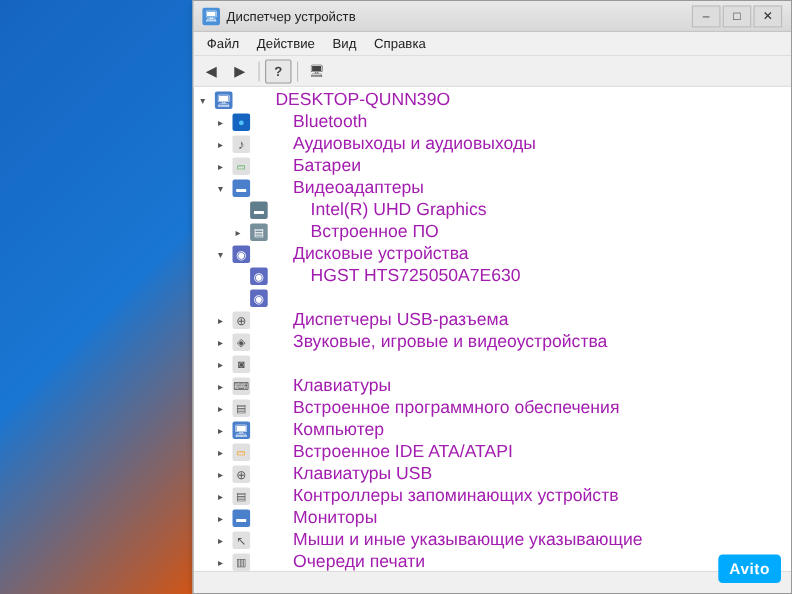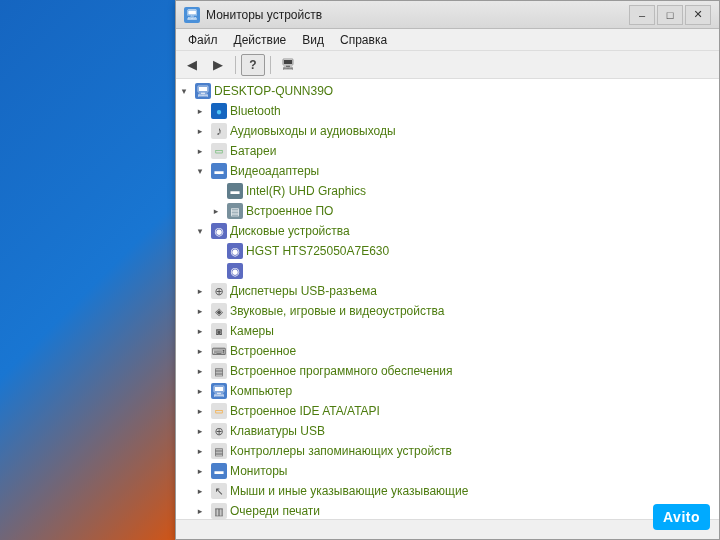--- a/index.html
+++ b/index.html
@@ -173,23 +173,24 @@
       height: 16px;
       margin: 0 3px;
       display: inline-flex;
       align-items: center;
       justify-content: center;
       font-size: 14px;
       flex-shrink: 0;
     }
 
     .tree-label {
-      font-size: 12px;
-      color: #4d7c0f;
+      font-size: 16px;
+      color: #a21caf;
       flex: 1;
+      margin-left: 36px;
     }
 
     
     .statusbar {
       height: 20px;
       background: #f0f0f0;
       border-top: 1px solid #ddd;
       display: flex;
       align-items: center;
       padding: 0 6px;
@@ -215,21 +216,21 @@
   </style>
 </head>
 <body>
 
 <div class="desktop">
 
   <div class="window">
 
     <div class="titlebar">
       <div class="titlebar-icon">🖥</div>
-      <span class="titlebar-title">Мониторы устройств</span>
+      <span class="titlebar-title">Диспетчер устройств</span>
       <div class="titlebar-controls">
         <div class="titlebar-btn">–</div>
         <div class="titlebar-btn">□</div>
         <div class="titlebar-btn close">✕</div>
       </div>
     </div>
 
     <div class="menubar">
       <div class="menu-item">Файл</div>
       <div class="menu-item">Действие</div>
@@ -315,27 +316,26 @@
         <div class="tree-node">
           <span class="tree-indent" style="width: 16px;"></span>
           <span class="tree-arrow" style="color: rgb(85, 85, 85);">▸</span>
           <span class="tree-icon" style="background: rgb(224, 224, 224); color: rgb(85, 85, 85); font-size: 10px; border-radius: 2px;">◈</span>
           <span class="tree-label">Звуковые, игровые и видеоустройства</span>
         </div>
         <div class="tree-node">
           <span class="tree-indent" style="width: 16px;"></span>
           <span class="tree-arrow" style="color: rgb(85, 85, 85);">▸</span>
           <span class="tree-icon" style="background: rgb(224, 224, 224); color: rgb(85, 85, 85); font-size: 10px; border-radius: 2px;">◙</span>
-          <span class="tree-label">Камеры</span>
         </div>
         <div class="tree-node">
           <span class="tree-indent" style="width: 16px;"></span>
           <span class="tree-arrow" style="color: rgb(85, 85, 85);">▸</span>
           <span class="tree-icon" style="background: rgb(224, 224, 224); color: rgb(85, 85, 85); font-size: 10px; border-radius: 2px;">⌨</span>
-          <span class="tree-label">Встроенное</span>
+          <span class="tree-label">Клавиатуры</span>
         </div>
         <div class="tree-node">
           <span class="tree-indent" style="width: 16px;"></span>
           <span class="tree-arrow" style="color: rgb(85, 85, 85);">▸</span>
           <span class="tree-icon" style="background: rgb(224, 224, 224); color: rgb(85, 85, 85); font-size: 10px; border-radius: 2px;">▤</span>
           <span class="tree-label">Встроенное программного обеспечения</span>
         </div>
         <div class="tree-node">
           <span class="tree-indent" style="width: 16px;"></span>
           <span class="tree-arrow" style="color: rgb(85, 85, 85);">▸</span>

